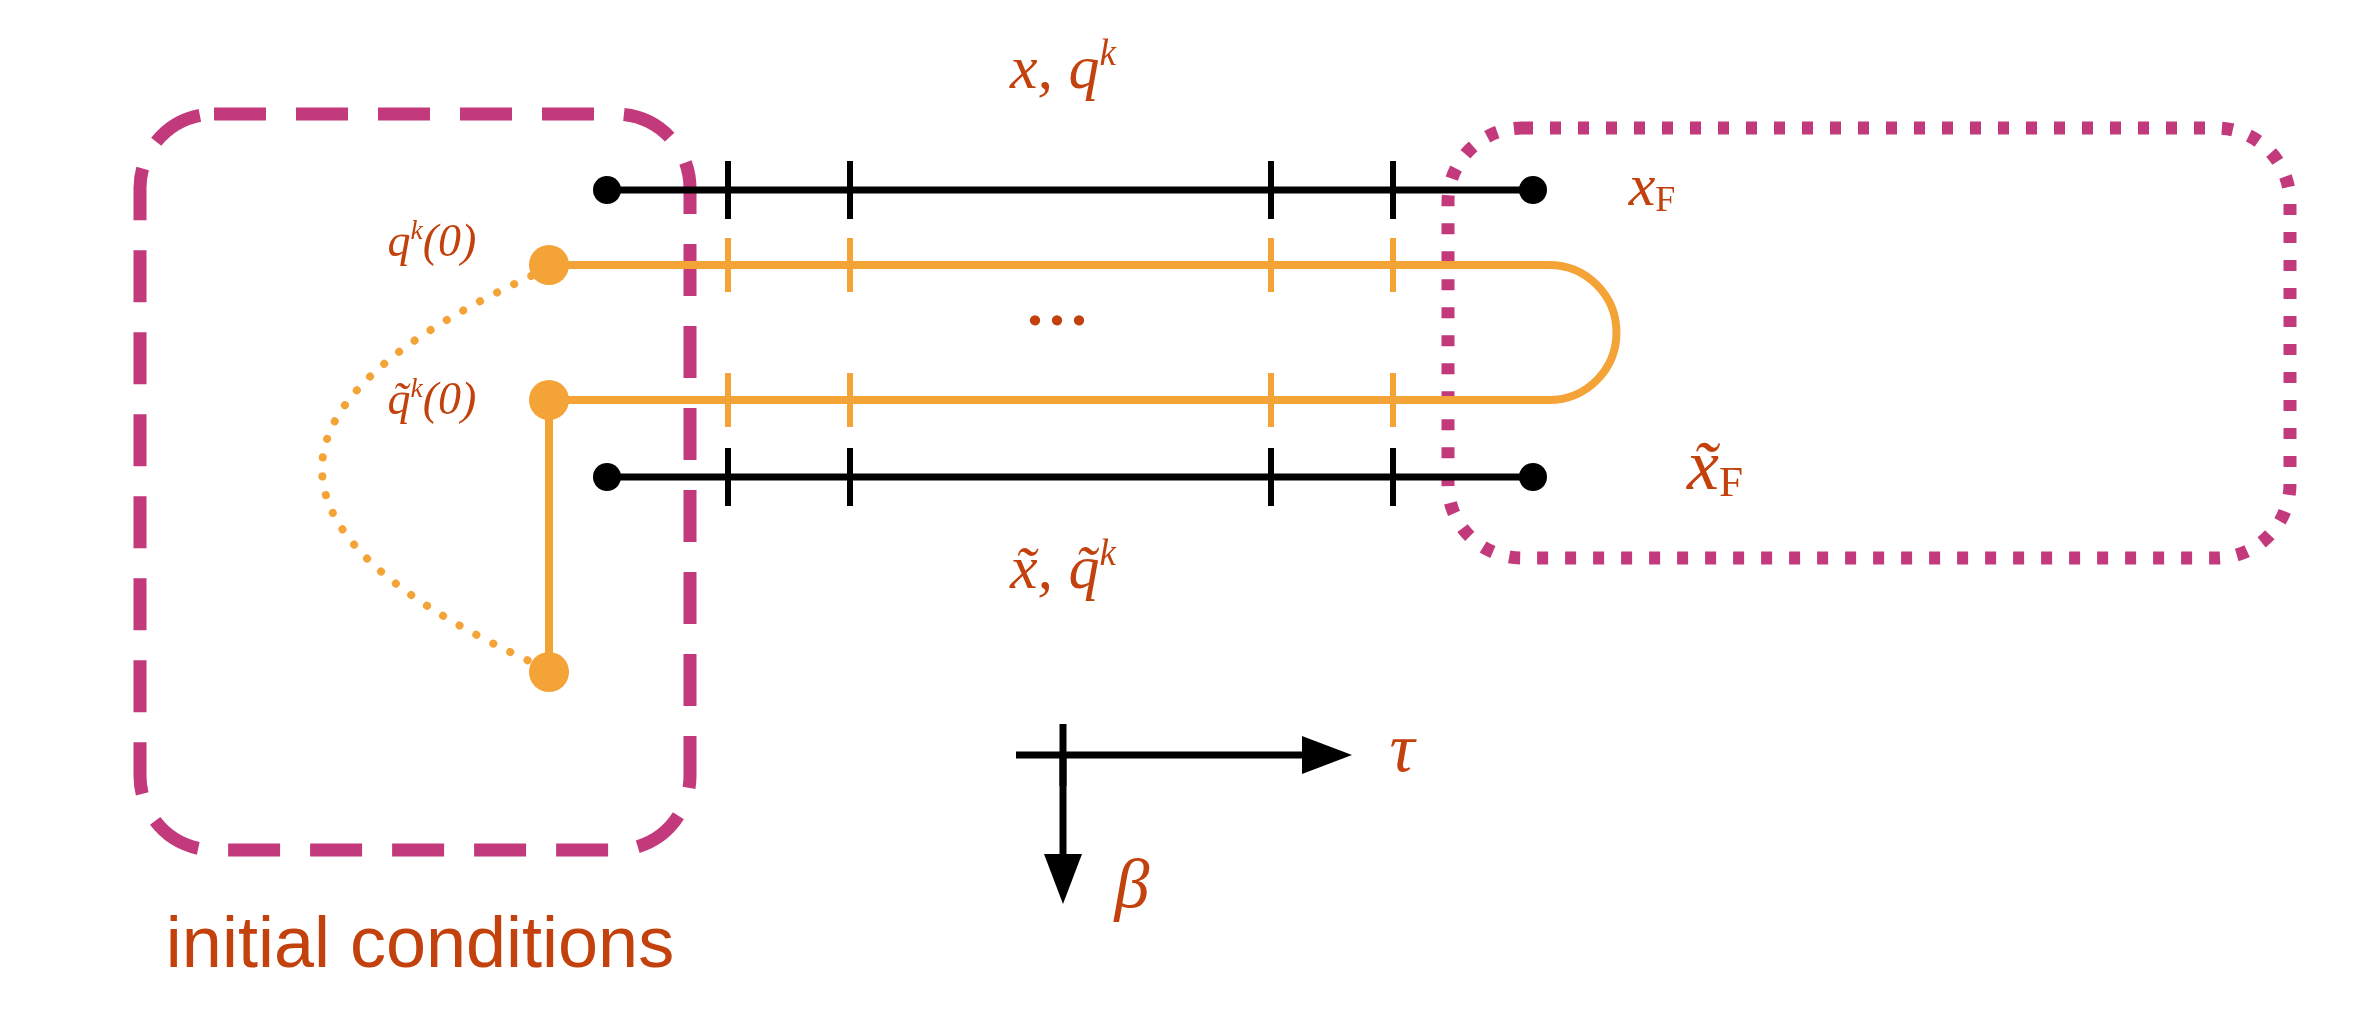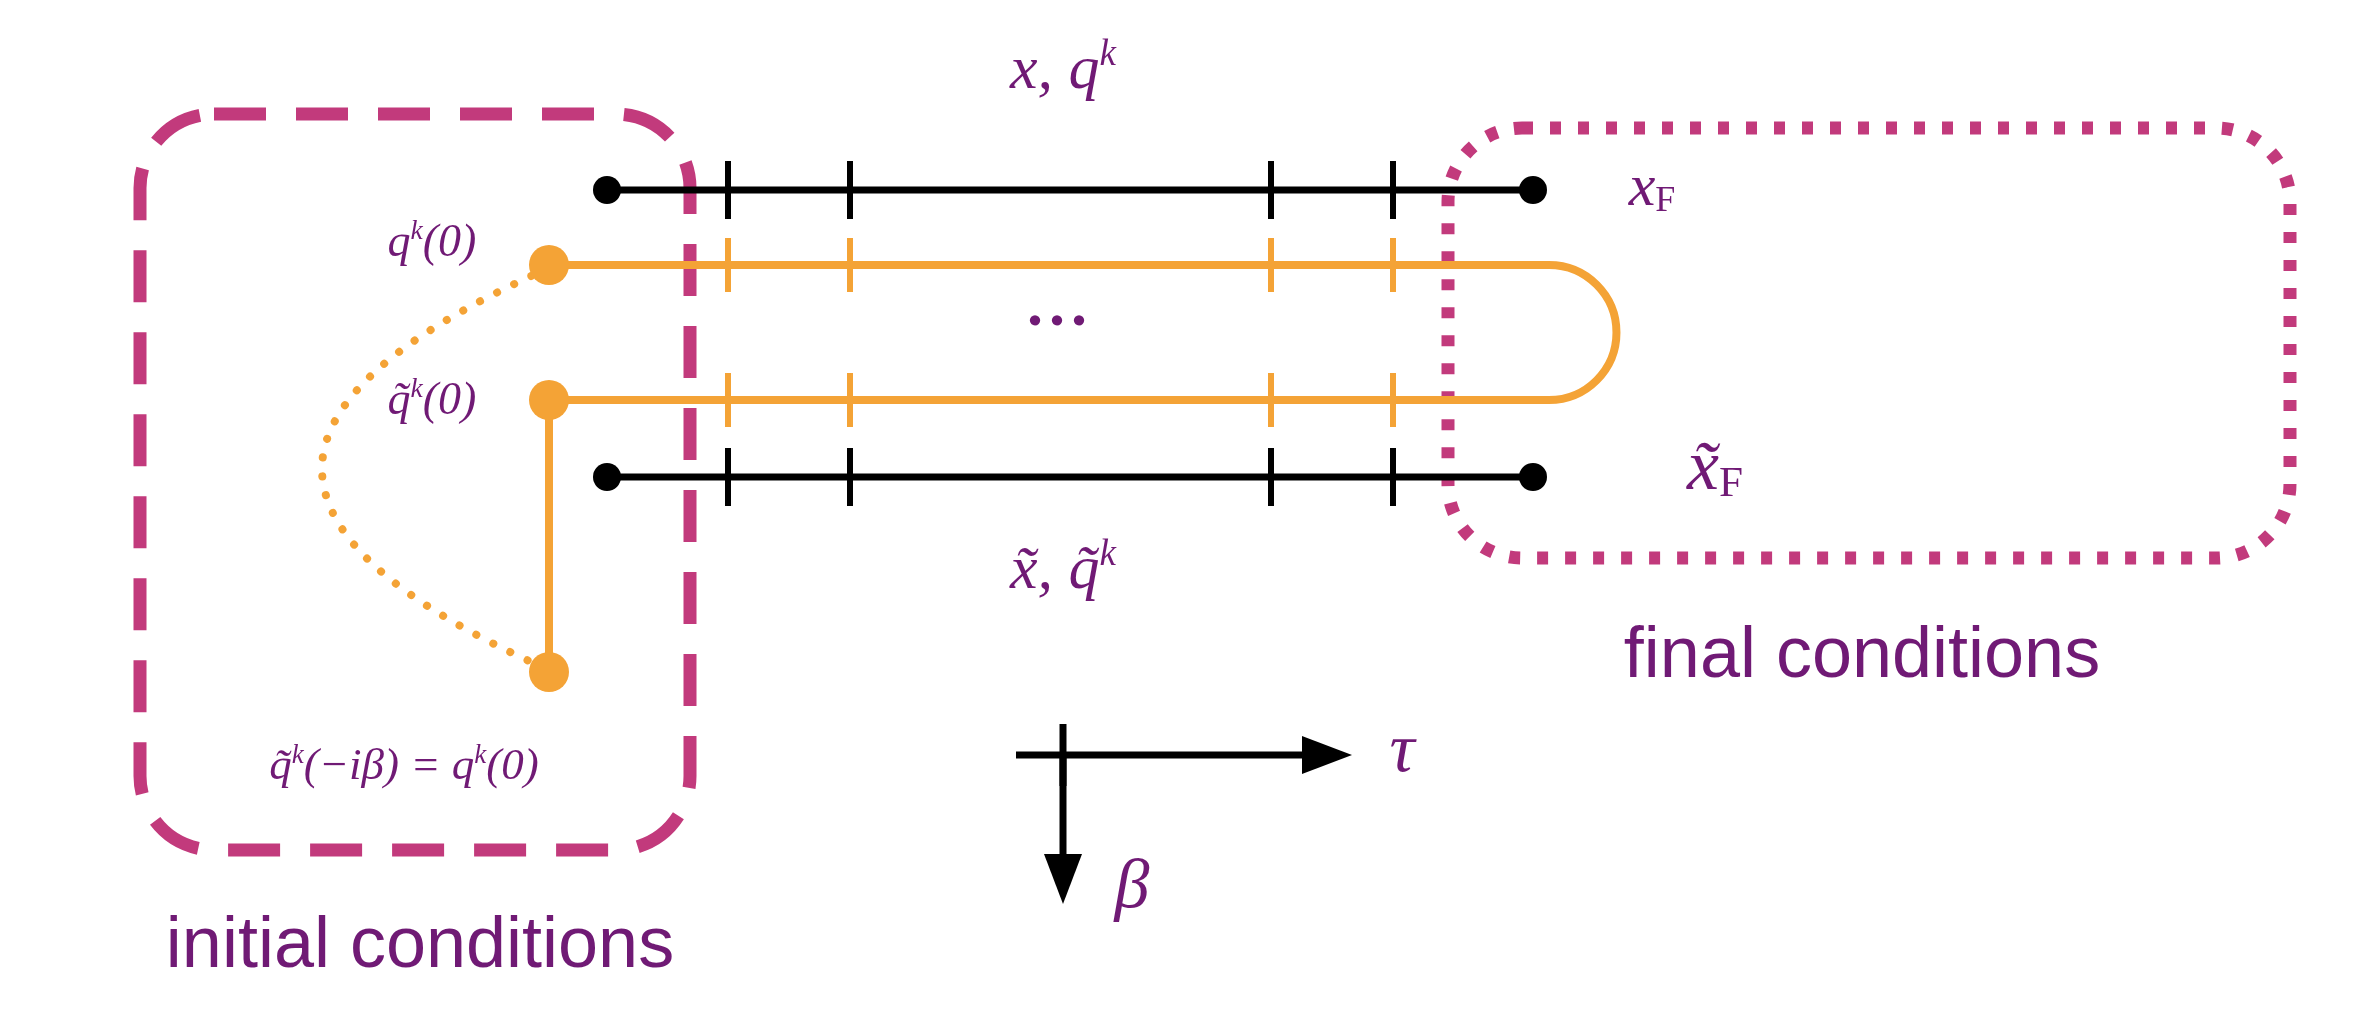--- a/index.html
+++ b/index.html
@@ -11,21 +11,21 @@
     overflow: hidden;
     font-family: "Liberation Serif", "DejaVu Serif", serif;
     color: #0a0a0a;
   }
   svg.diagram { position: absolute; left: 0; top: 0; width: 2356px; height: 1026px; }
 
   .label {
     position: absolute;
     transform: translate(-50%, -50%);
     white-space: nowrap;
-    color: #701a75;
+    color: #c2410c;
     line-height: 1;
   }
   .math { font-style: italic; font-family: "Liberation Serif", "DejaVu Serif", serif; }
   .sans { font-style: normal; font-family: "Liberation Sans", "DejaVu Sans", sans-serif; }
   .sup { font-size: 0.60em; font-style: italic; vertical-align: 0.60em; }
   .sub { font-size: 0.60em; font-style: normal; vertical-align: -0.18em; }
 
   #lbl-top-axis   { left: 1063px; top: 66px;  font-size: 62px; }
   #lbl-x-final    { left: 1652px; top: 186px; font-size: 60px; text-align: right; }
   #lbl-final-eq   { left: 1862px; top: 330px; font-size: 64px; }
@@ -100,20 +100,18 @@
       <polygon points="1063,904 1044,854 1082,854" stroke="none"></polygon>
     </g>
   </svg>
 
   <div class="label math" id="lbl-top-axis"><span>x, q</span><span class="sup">k</span></div>
   <div class="label math" id="lbl-x-final"><span>x</span><span class="sub">F</span></div>
   <div class="label math" id="lbl-xt-final"><span>x̃</span><span class="sub">F</span></div>
   <div class="label math" id="lbl-bottom-axis"><span>x̃, q̃</span><span class="sup">k</span></div>
   <div class="label math" id="lbl-q-init"><span>q</span><span class="sup">k</span><span>(0)</span></div>
   <div class="label math" id="lbl-qt-init"><span>q̃</span><span class="sup">k</span><span>(0)</span></div>
-  <div class="label math" id="lbl-init-eq"><span>q̃</span><span class="sup">k</span><span>(−iβ) = q</span><span class="sup">k</span><span>(0)</span></div>
   <div class="label sans" id="lbl-init-cond">initial conditions</div>
-  <div class="label sans" id="lbl-final-cond">final conditions</div>
   <div class="label math" id="lbl-tau">τ</div>
   <div class="label math" id="lbl-beta">β</div>
   <div class="label" id="lbl-dots">...</div>
 
 </div>
 
 </body></html>

